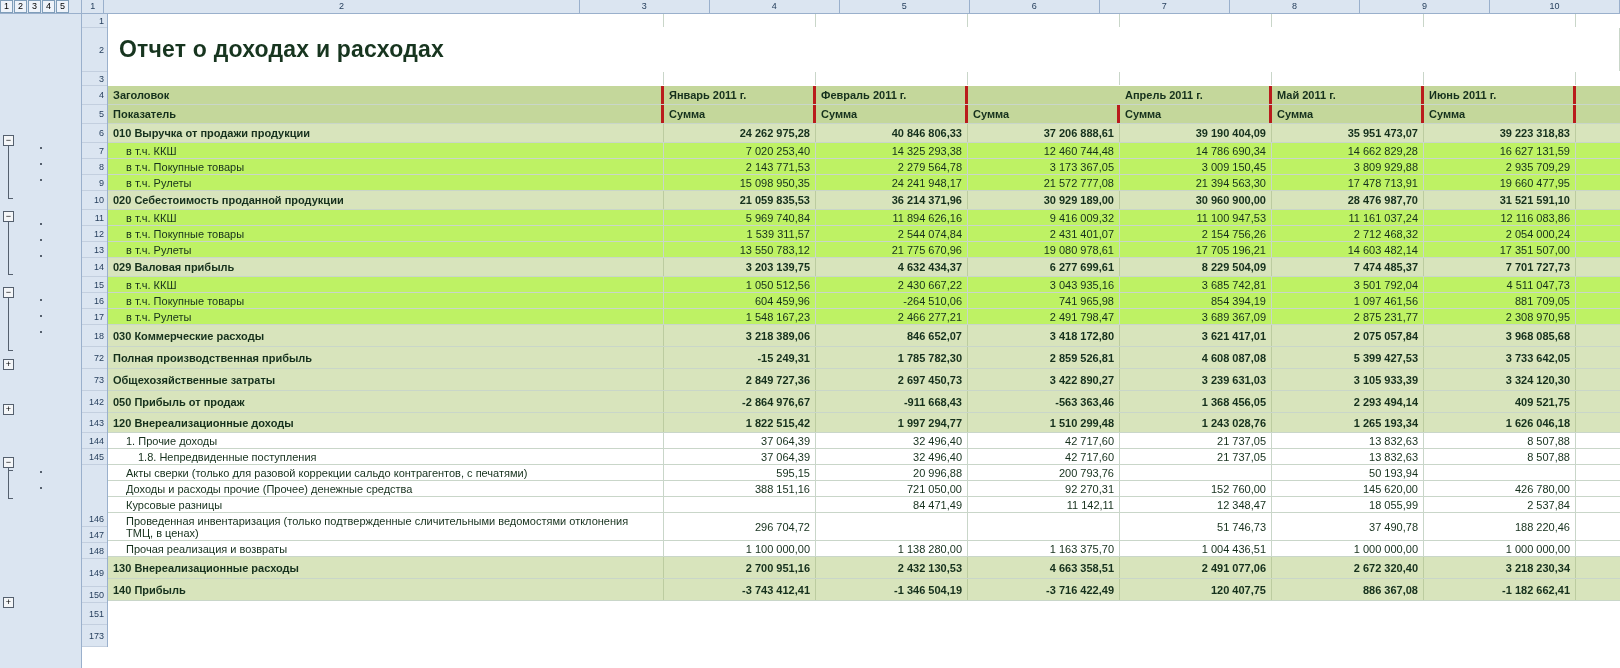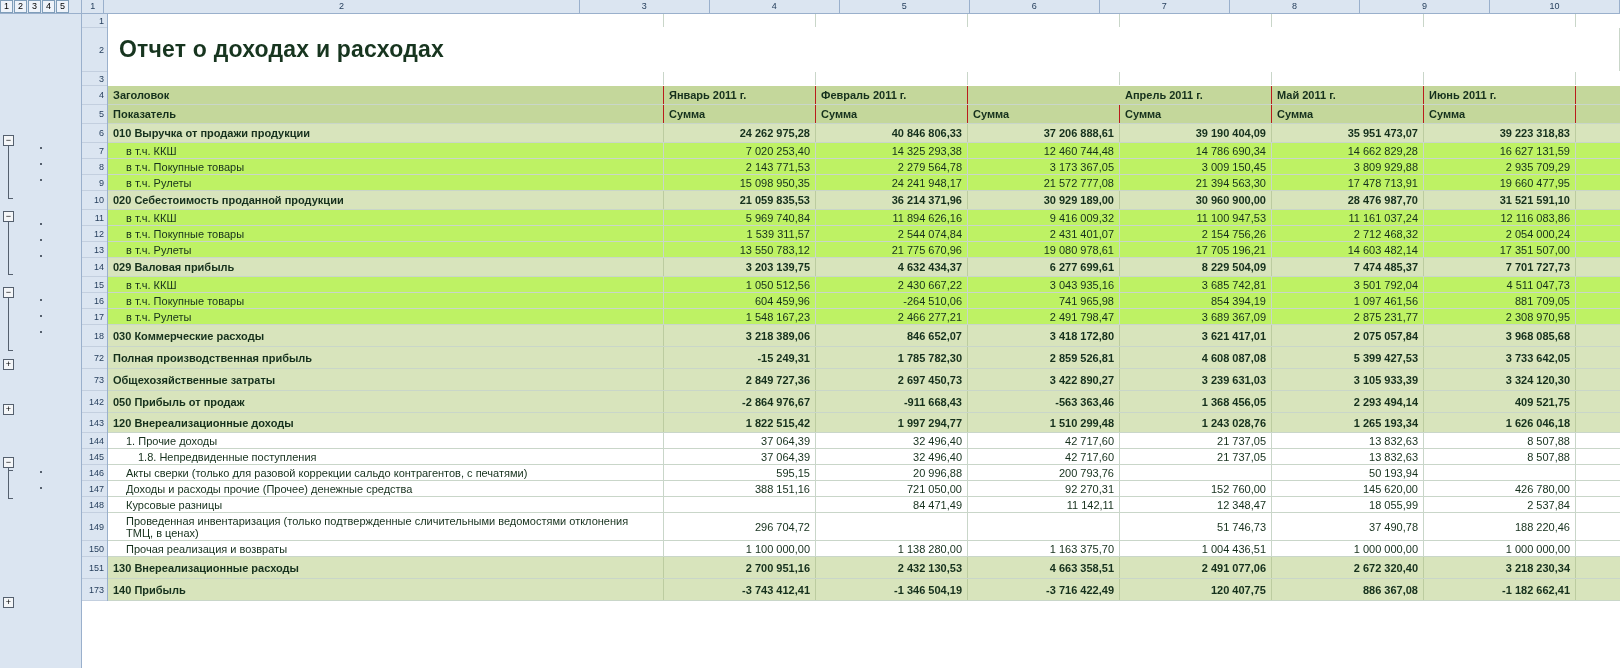--- a/index.html
+++ b/index.html
@@ -130,21 +130,21 @@
     border-right: 1px solid #c9d6c9;
   }
   .c-label { width: 556px; }
   .c-num   { width: 152px; justify-content: flex-end; }
   .num-last { border-right: 1px solid #c9d6c9; }
 
   
   .r-title { background:#ffffff; border-bottom:1px solid #ffffff; }
   .r-blank { background:#ffffff; border-bottom:1px solid #ffffff; }
   .r-head  { background:#c4d79b; font-weight:bold; color:#1a3311; }
-  .r-head .cell { border-right:1px solid #b91c1c; }
+  .r-head .cell { border-right:3px solid #b91c1c; }
   .r-major { background:#d8e4bc; font-weight:bold; }
   .r-major .cell { border-right:1px solid #bcccA0; }
   .r-sub   { background:#bef264; }
   .r-detail{ background:#ffffff; }
 
   .title-text {
     font-size: 23px;
     font-weight: bold;
     color: #17351f;
     padding-left: 6px;
@@ -240,21 +240,21 @@
       <div class="rn" style="height: 16px;">15</div>
       <div class="rn" style="height: 16px;">16</div>
       <div class="rn" style="height: 16px;">17</div>
       <div class="rn" style="height: 22px;">18</div>
       <div class="rn" style="height: 22px;">72</div>
       <div class="rn" style="height: 22px;">73</div>
       <div class="rn" style="height: 22px;">142</div>
       <div class="rn" style="height: 20px;">143</div>
       <div class="rn" style="height: 16px;">144</div>
       <div class="rn" style="height: 16px;">145</div>
-      <div class="rn" style="height: 16px;">146</div>
+      <div class="rn" style="height: 16px; margin-top: 46px;">146</div>
       <div class="rn" style="height: 16px;">147</div>
       <div class="rn" style="height: 16px;">148</div>
       <div class="rn" style="height: 28px;">149</div>
       <div class="rn" style="height: 16px;">150</div>
       <div class="rn" style="height: 22px;">151</div>
       <div class="rn" style="height: 22px;">173</div>
     </div>
 
   <div class="grid" id="grid">
       <div class="row r-blank" style="height: 14px;">

